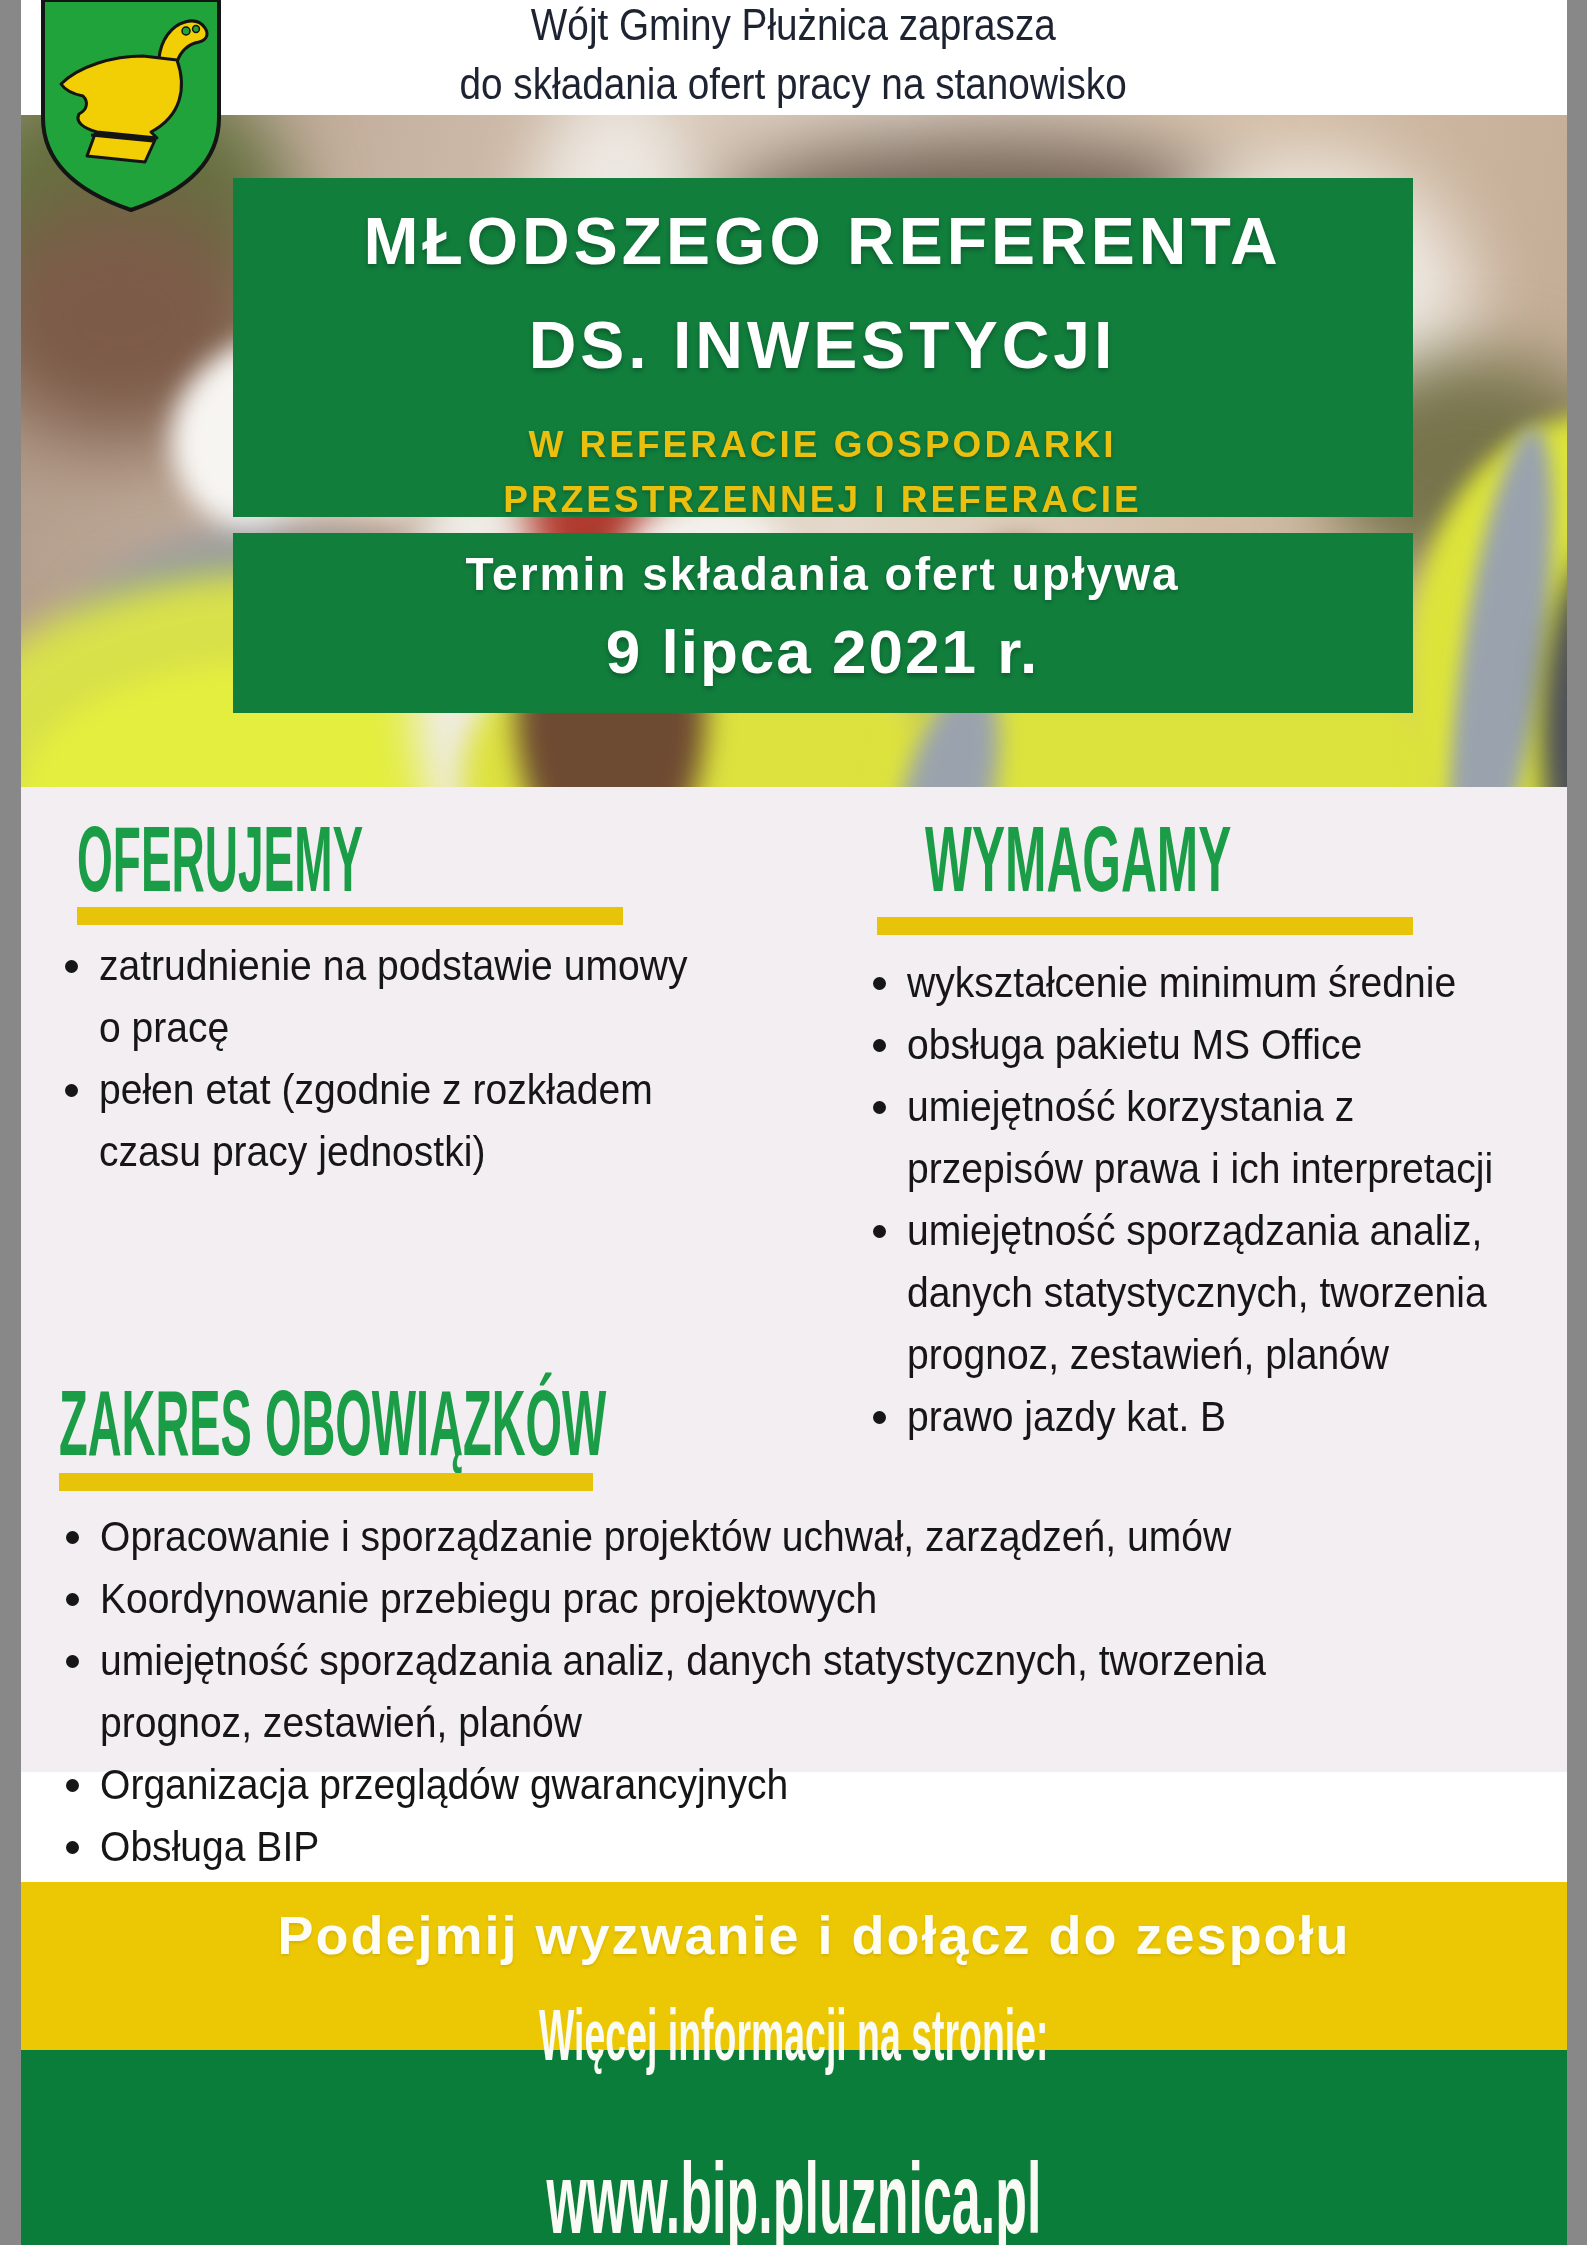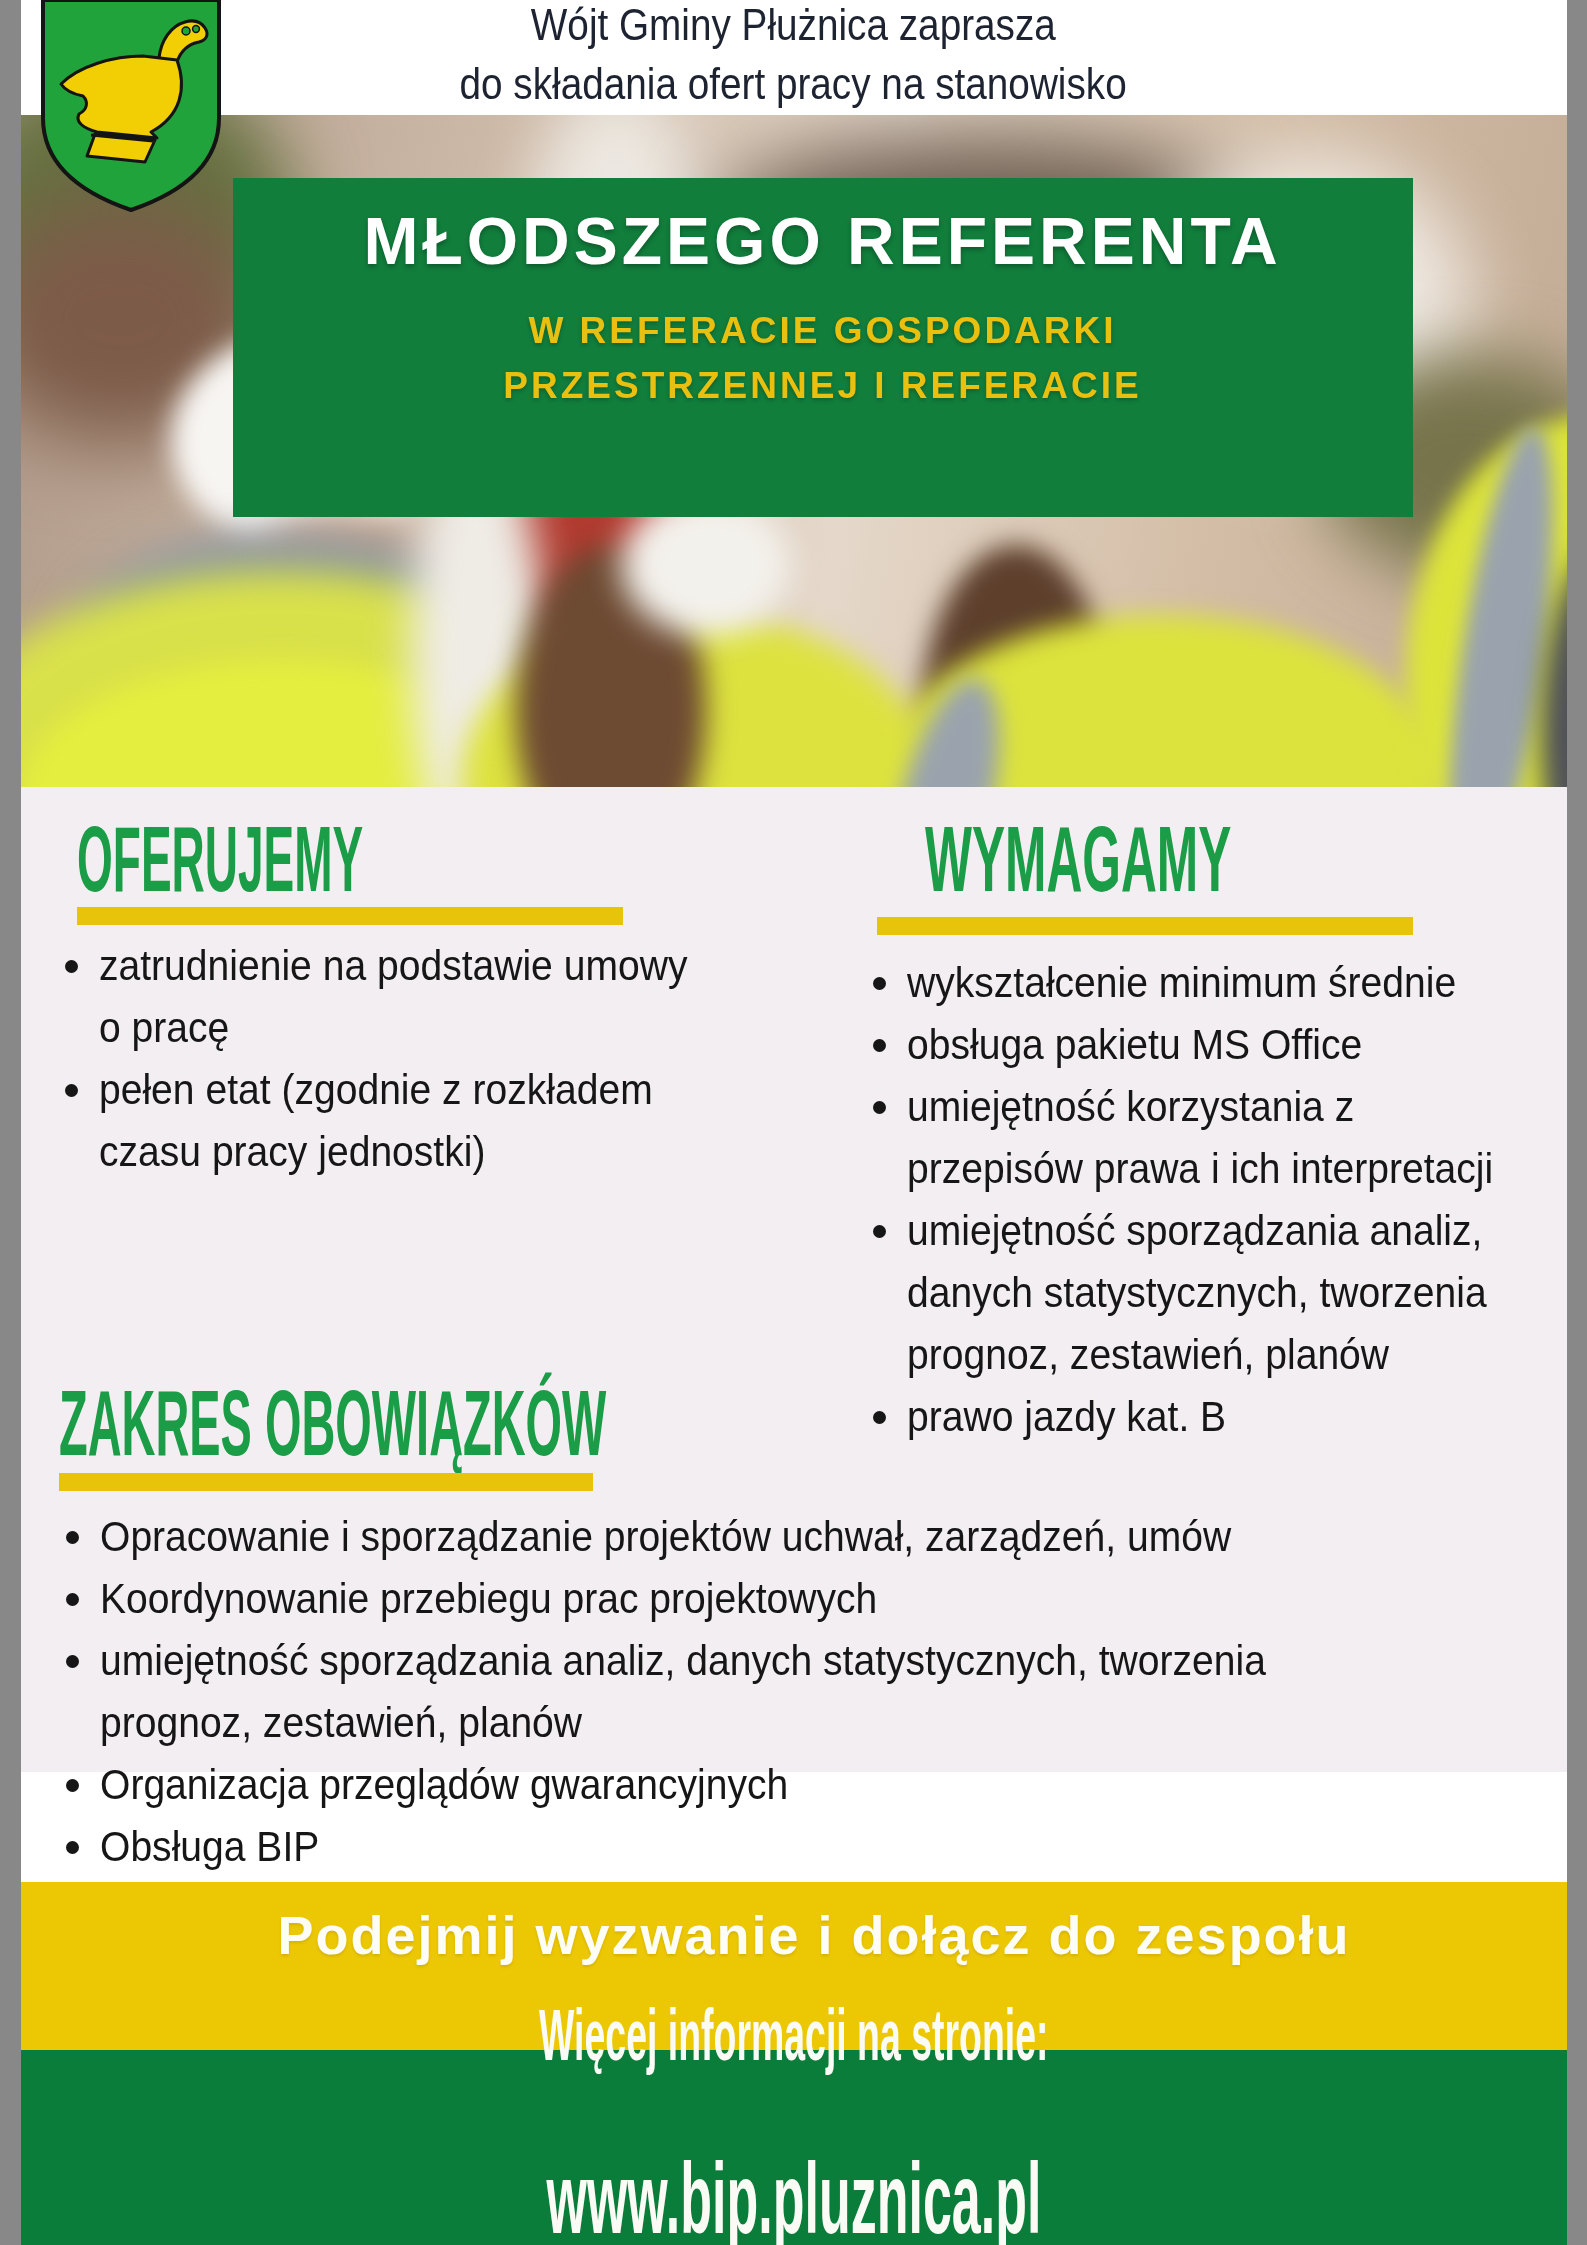--- a/index.html
+++ b/index.html
@@ -112,24 +112,29 @@
       <path d="M22 88 C40 70 74 60 104 60 L138 64 C148 92 142 120 112 136 L118 142 L58 136 C44 132 36 126 40 118 C48 114 50 106 44 100 C34 98 26 94 22 88 Z"></path>
       <path d="M56 138 L116 144 L106 166 L48 160 Z"></path>
     </g>
     <circle cx="147" cy="35" r="4" fill="#21a33c" stroke="#141414" stroke-width="1.5"></circle>
     <circle cx="157" cy="33" r="3.4" fill="#21a33c" stroke="#141414" stroke-width="1.5"></circle>
     <line x1="52" y1="139" x2="114" y2="145" stroke="#141414" stroke-width="3"></line>
   </svg>
 
   <div class="gbox" id="gbox1">
     <div class="t-big" id="tl1">MŁODSZEGO REFERENTA</div>
+    <div class="t-big" id="tl2">DS. INWESTYCJI</div>
     <div class="t-sub" id="tl3">W REFERACIE GOSPODARKI</div>
     <div class="t-sub" id="tl4">PRZESTRZENNEJ I REFERACIE</div>
   </div>
 
+  <div class="gbox" id="gbox2">
+    <div class="d-l1">Termin składania ofert upływa</div>
+    <div class="d-l2">9 lipca 2021 r.</div>
+  </div>
 
   <div class="content-bg"></div>
   <div class="white-strip"></div>
 
   <div class="gsec" id="offer-h">OFERUJEMY</div>
   <div class="ybar" id="offer-bar"></div>
   <div class="blist" id="offer-list">
     <div class="bitem">
       <span class="bdot"></span>
       <span class="btxt">zatrudnienie na podstawie umowy

